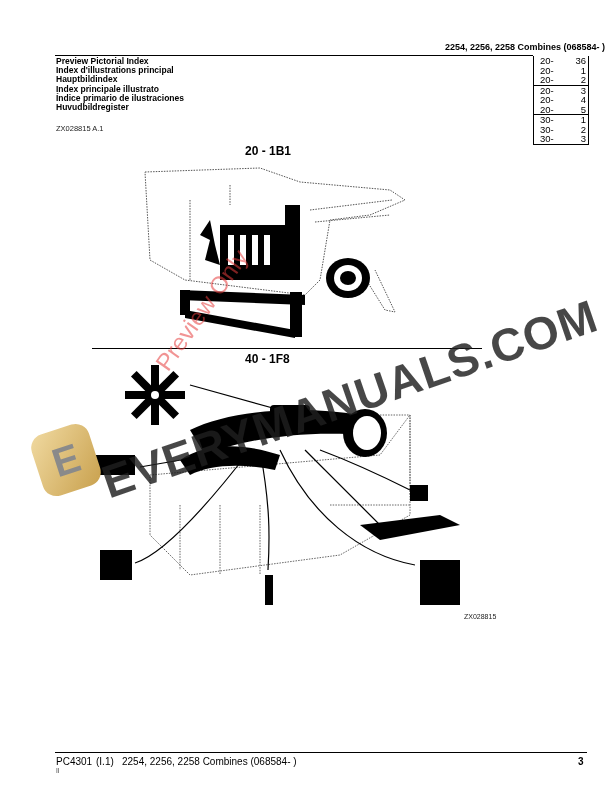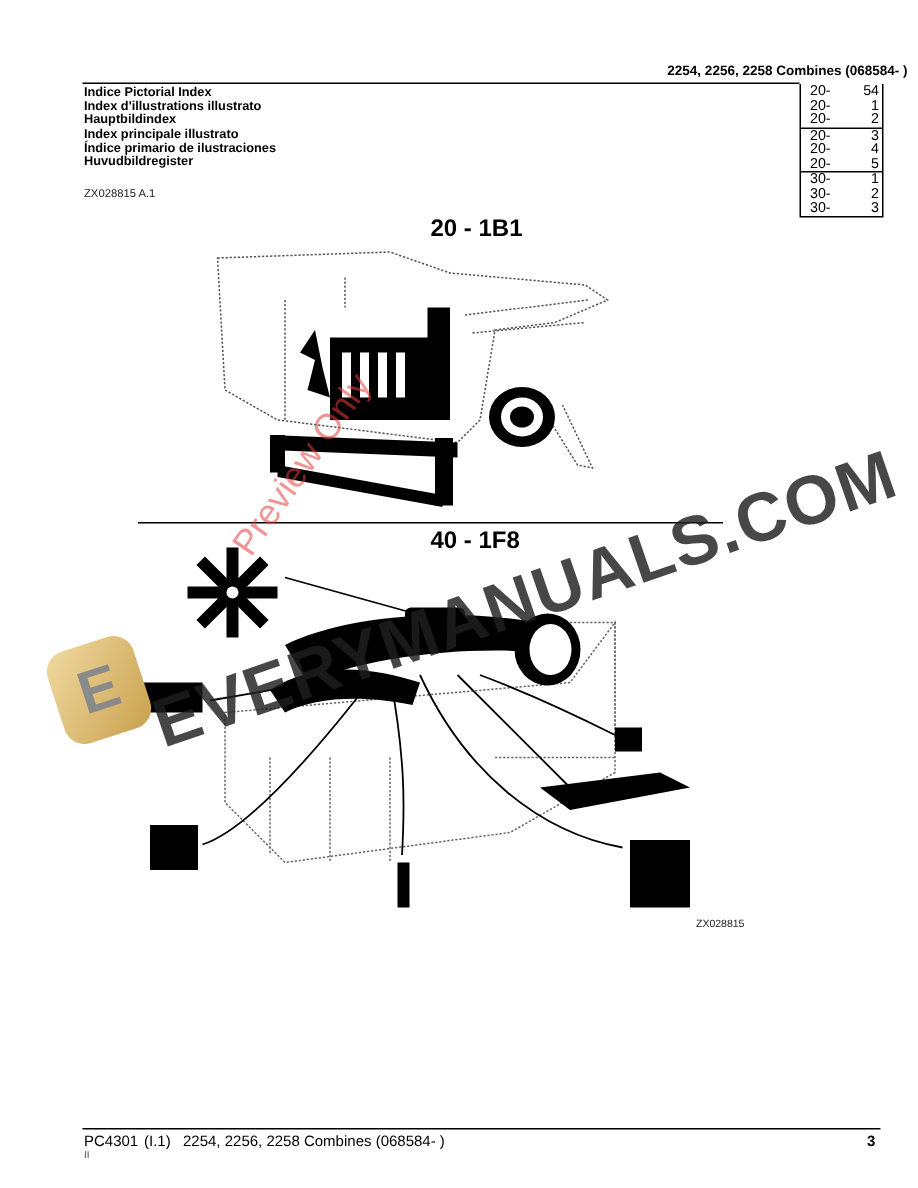--- a/index.html
+++ b/index.html
@@ -5,51 +5,51 @@
   html,body{margin:0;padding:0;background:#fff;}
   body{width:612px;height:792px;position:relative;overflow:hidden;font-family:"Liberation Sans",sans-serif;color:#000;}
   .abs{position:absolute;}
   .hdr-title{left:380px;top:42px;width:225px;text-align:right;font-size:9px;font-weight:bold;}
   .rule-top{left:55px;top:55px;width:478px;height:1px;background:#000;}
   .idx-list{left:56px;top:57px;font-size:8.5px;font-weight:bold;line-height:9.2px;}
   .idx-ref{left:56px;top:124px;font-size:7.5px;color:#222;}
   .ptab{left:533px;top:56px;width:54px;border-left:1px solid #000;border-right:1px solid #000;font-size:9.5px;}
   .ptab .grp{border-bottom:1px solid #000;}
   .ptab .row{display:flex;justify-content:space-between;padding:0 2px 0 6px;height:9.5px;line-height:10px;}
-  .fig-label{font-size:16px;font-weight:bold;margin-left:42px;}
+  .fig-label{font-size:12px;font-weight:bold;}
   .midrule{left:92px;top:348px;width:390px;height:1px;background:#000;}
   .fig-ref{left:464px;top:613px;font-size:7px;color:#222;}
   .rule-bot{left:55px;top:752px;width:532px;height:1px;background:#000;}
   .foot{top:756px;font-size:10px;}
   .foot-ii{left:56px;top:767px;font-size:6.5px;color:#444;}
   .wm-red{left:150px;top:360px;transform:rotate(-55deg);transform-origin:left top;color:rgba(230,60,60,0.55);font-size:24px;white-space:nowrap;}
   .wm-main{left:95px;top:458px;transform:rotate(-19deg);transform-origin:left top;font-size:46px;font-weight:bold;color:rgba(30,30,30,0.82);letter-spacing:1px;white-space:nowrap;}
   .wm-logo{left:36px;top:428px;width:60px;height:64px;border-radius:14px;background:linear-gradient(135deg,#f0d9a0,#c9a14e);transform:rotate(-18deg);display:flex;align-items:center;justify-content:center;font-size:40px;font-weight:bold;color:#8a8a8a;}
 </style>
 </head>
 <body>
 
 <div class="abs hdr-title">2254, 2256, 2258 Combines (068584- )</div>
 <div class="abs rule-top"></div>
 
 <div class="abs idx-list">
-  <div>Indice Pictorial Index</div>
-  <div>Index d'illustrations illustrato</div>
+  <div>Preview Pictorial Index</div>
+  <div>Index d'illustrations principal</div>
   <div>Hauptbildindex</div>
   <div>Index principale illustrato</div>
   <div>Índice primario de ilustraciones</div>
   <div>Huvudbildregister</div>
 </div>
 <div class="abs idx-ref">ZX028815 A.1</div>
 
 <div class="abs ptab">
   <div class="grp">
     <div class="row">
         <span>20-</span>
-        <span>54</span>
+        <span>36</span>
       </div>
     <div class="row">
         <span>20-</span>
         <span>1</span>
       </div>
     <div class="row">
         <span>20-</span>
         <span>2</span>
       </div>
   </div>

